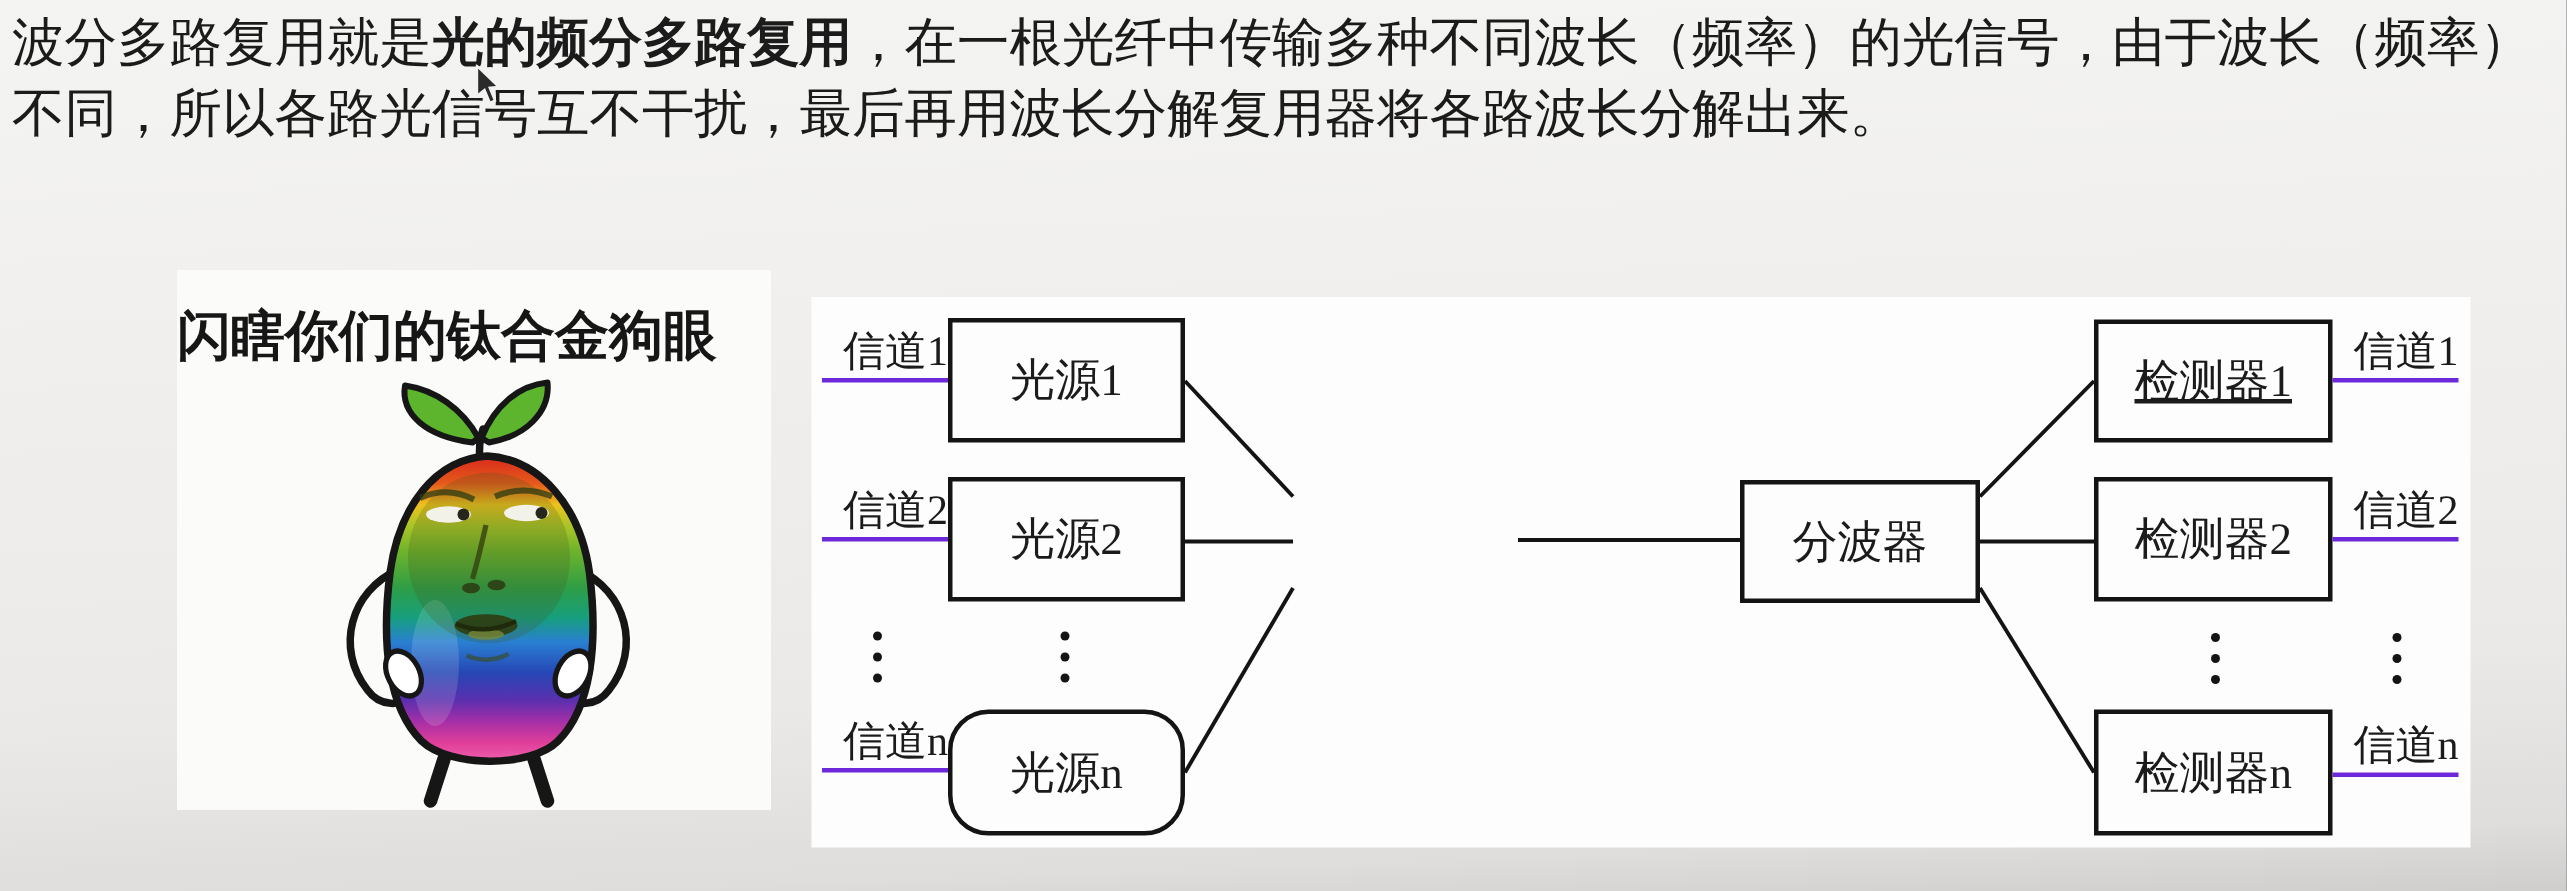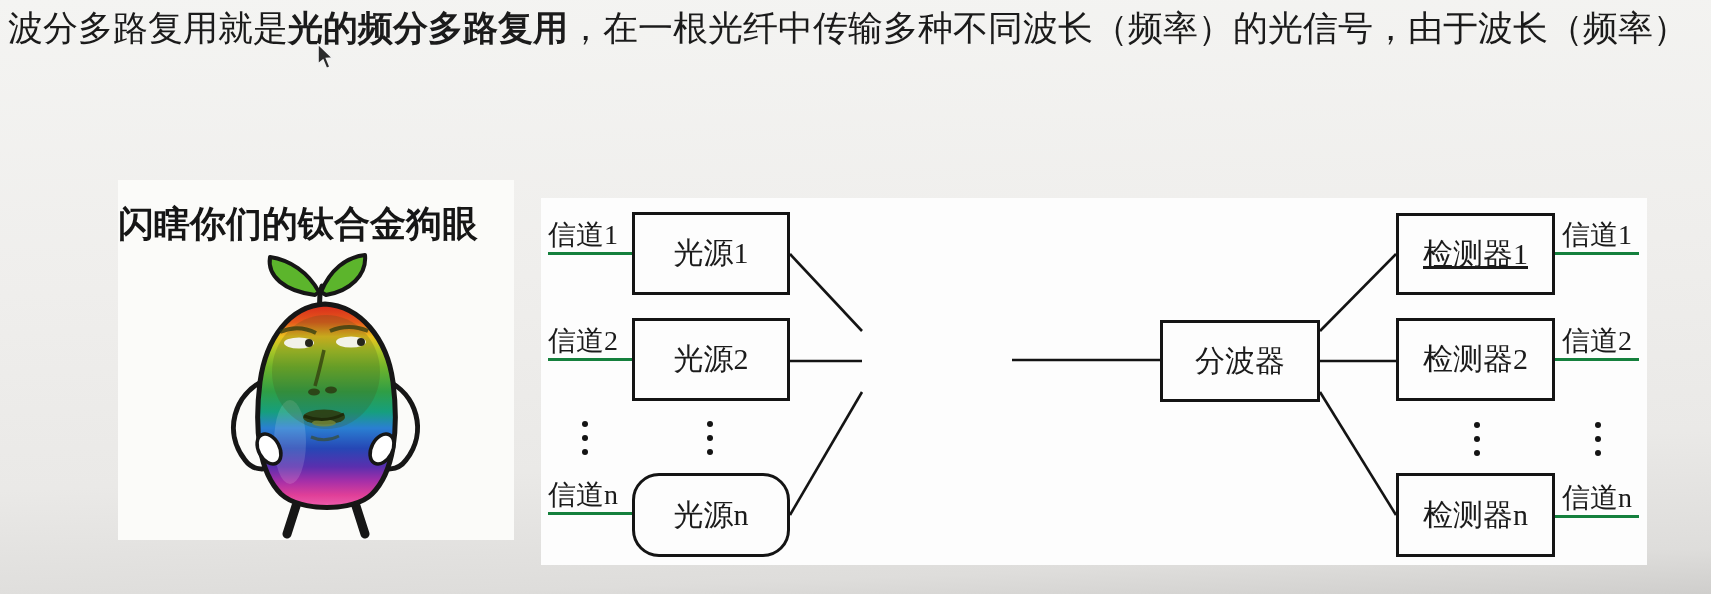--- a/index.html
+++ b/index.html
@@ -31,37 +31,38 @@
   .src1{left:91px;top:14px;width:158px;height:83px;}
   .src2{left:91px;top:120px;width:158px;height:83px;}
   .srcn{left:91px;top:275px;width:158px;height:84px;border-radius:27px;}
   .comb{left:321px;top:121px;width:150px;height:82px;}
   .splt{left:619px;top:122px;width:160px;height:82px;}
   .det1{left:855px;top:15px;width:159px;height:82px;text-decoration:underline;}
   .det2{left:855px;top:120px;width:159px;height:83px;}
   .detn{left:855px;top:275px;width:159px;height:84px;}
   .chan{
     position:absolute;font-size:28px;line-height:31px;color:#1b1b1b;
-    border-bottom:3px solid #15803d;padding-bottom:2px;width:84px;white-space:nowrap;
+    border-bottom:3px solid #6d28d9;padding-bottom:2px;width:84px;white-space:nowrap;text-align:right;
   }
   .chL1{left:7px;top:21px;}  .chL2{left:7px;top:127px;}  .chLn{left:7px;top:281px;}
   .chR1{left:1014px;top:21px;padding-left:7px;width:77px;}
   .chR2{left:1014px;top:127px;padding-left:7px;width:77px;}
   .chRn{left:1014px;top:284px;padding-left:7px;width:77px;}
   .dots{position:absolute;display:flex;flex-direction:column;gap:8px;}
   .dot{width:6px;height:6px;border-radius:50%;background:#141414;}
   .dA{left:41px;top:223px;} .dB{left:166px;top:223px;} .dC{left:933px;top:224px;} .dD{left:1054px;top:224px;}
 </style>
 </head>
 <body>
 
 <div class="screen">
 
   <div class="intro">
     <div><span>波分多路复用就是</span><span class="seg-bold">光的频分多路复用</span><span>，在一根光纤中传输多种不同波长（频率）的光信号，由于波长（频率）</span></div>
+    <div>不同，所以各路光信号互不干扰，最后再用波长分解复用器将各路波长分解出来。</div>
   </div>
 
   <svg class="cursor" width="20" height="28" viewBox="0 0 20 28">
     <path d="M2,1 L2,21 L7,17 L10.5,25.5 L14,24 L10.5,15.5 L16.5,15 Z" fill="#2b2b2b" stroke="#f2f2f2" stroke-width="1.6"></path>
   </svg>
 
   <div class="meme">
     <div class="meme-caption">闪瞎你们的钛合金狗眼</div>
     <svg class="meme-svg" width="396" height="360" viewBox="0 0 396 360">
       <defs>

